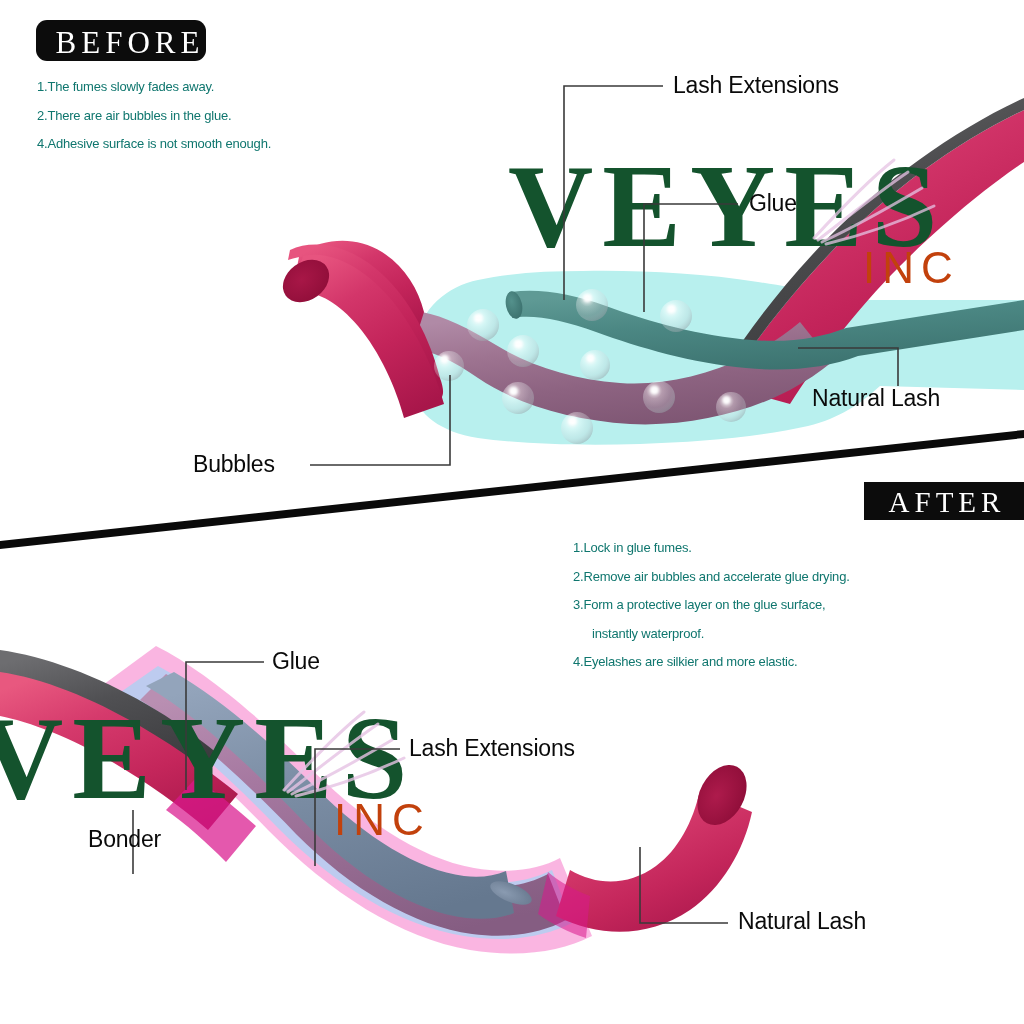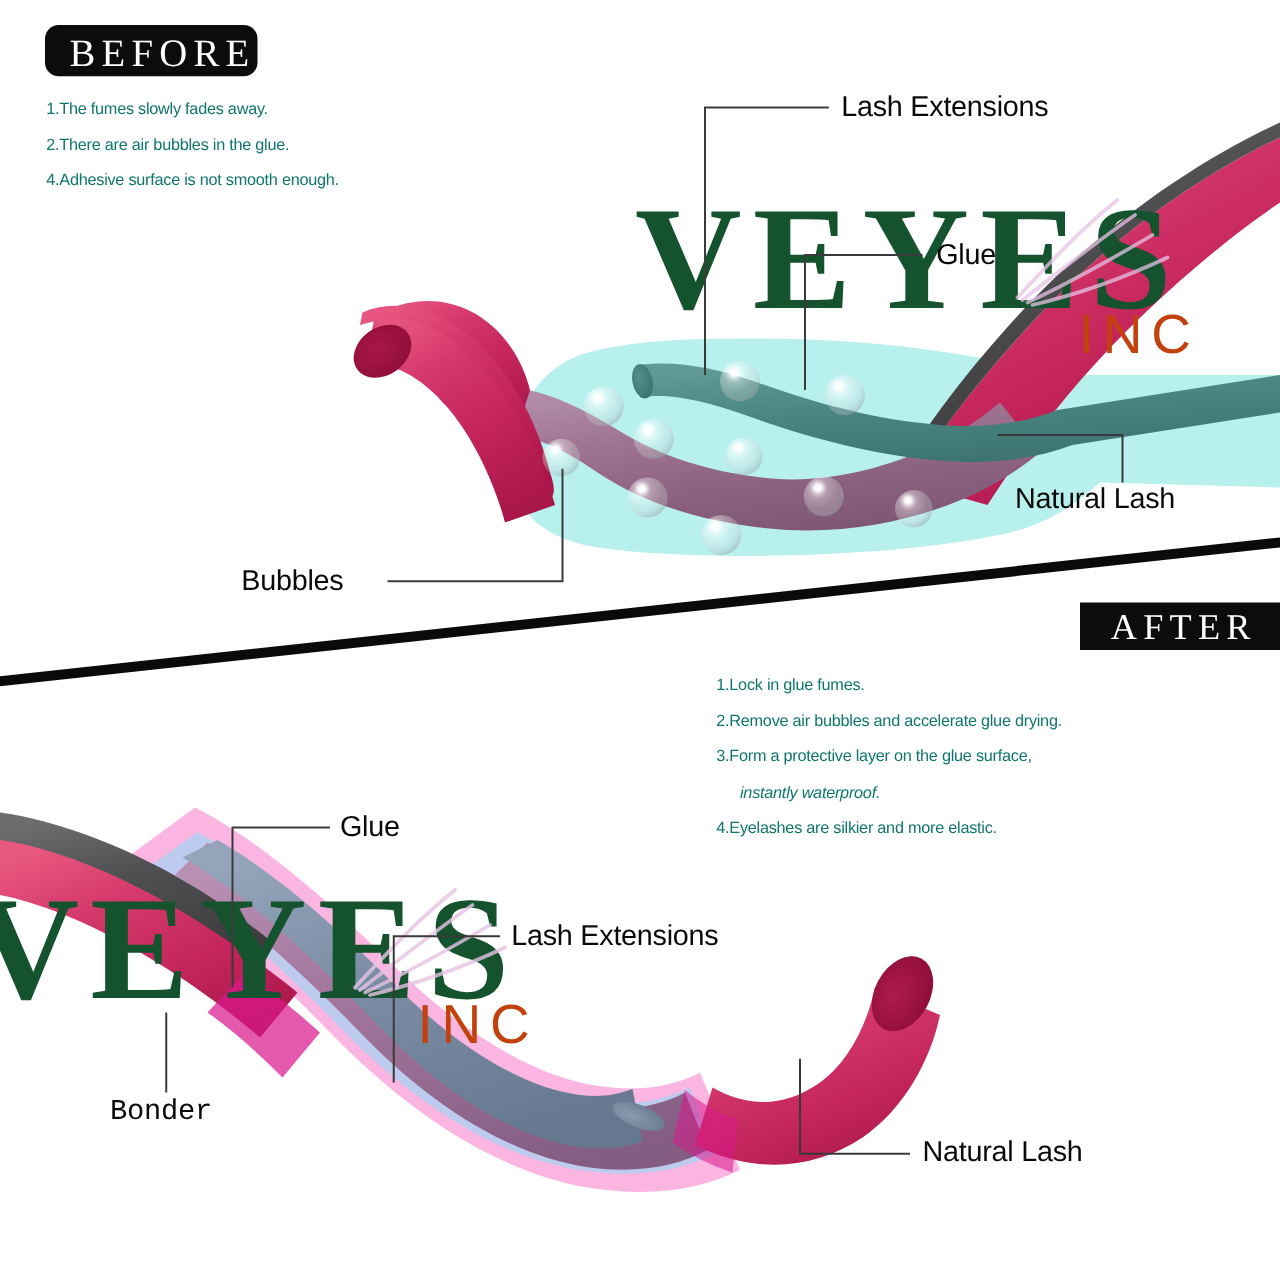--- a/index.html
+++ b/index.html
@@ -32,21 +32,21 @@
     position:absolute;
     font-size:13px;
     line-height:28.5px;
     color:#0f766e;
     letter-spacing:-0.2px;
     white-space:nowrap;
   }
   #bullets-before { left:37px; top:73px; }
   #bullets-after  { left:533px; top:534px;margin-left:40px; }
   .bullets li { list-style:none; }
-  .bullets li.indent { padding-left:19px;font-style:italic; }
+  .bullets li.indent { padding-left:19px; }
 
   
   .callout {
     position:absolute;
     font-size:23px;
     color:#0a0a0a;
     white-space:nowrap;
     letter-spacing:-0.2px;
   }
 
@@ -429,16 +429,16 @@
     <li>4.Eyelashes are silkier and more elastic.</li>
   </ul>
 
   <div class="callout" style="left:673px; top:72px;">Lash Extensions</div>
   <div class="callout" style="left:749px; top:190px;">Glue</div>
   <div class="callout" style="left:812px; top:385px;">Natural Lash</div>
   <div class="callout" style="left:193px; top:451px;">Bubbles</div>
 
   <div class="callout" style="left:272px; top:648px;">Glue</div>
   <div class="callout" style="left:409px; top:735px;">Lash Extensions</div>
-  <div class="callout" style="left:88px; top:876px;font-family:Liberation Mono, monospace;">Bonder</div>
+  <div class="callout" style="left:88px; top:826px;">Bonder</div>
   <div class="callout" style="left:738px; top:908px;">Natural Lash</div>
 
 </div>
 
 </body></html>

